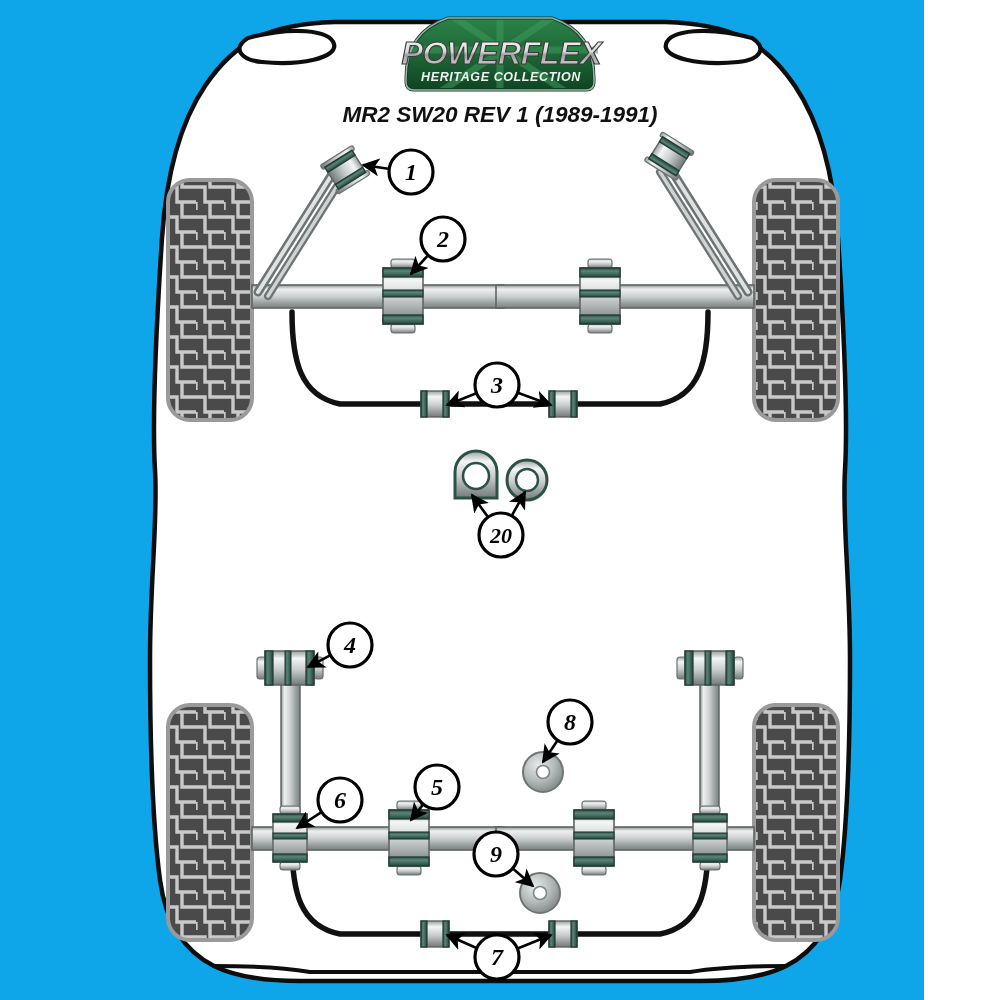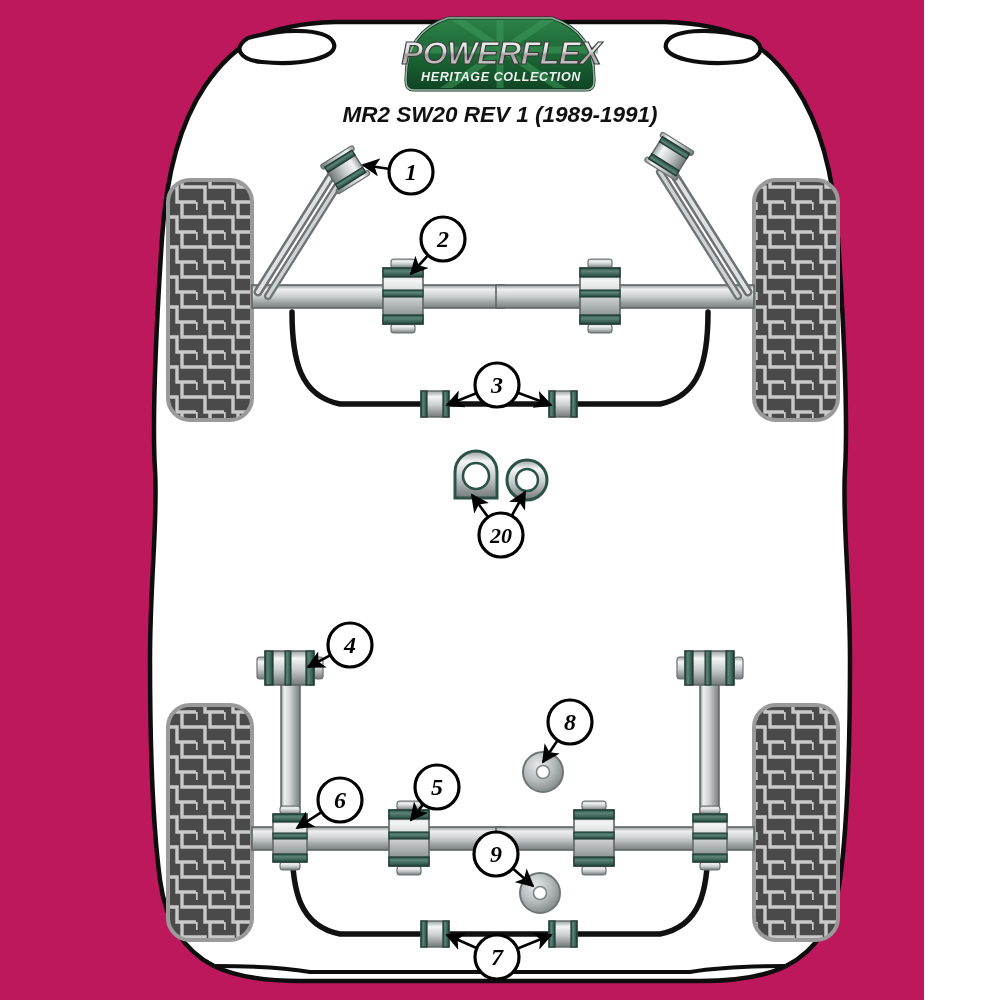--- a/index.html
+++ b/index.html
@@ -1,17 +1,17 @@
 <!DOCTYPE html>
 <html><head>
 <meta charset="utf-8">
 <style>
   html,body{margin:0;padding:0;background:#ffffff;}
   body{width:1000px;height:1000px;overflow:hidden;font-family:"Liberation Sans",sans-serif;}
-  #stage{position:relative;width:924px;height:1000px;background:#be185d;}
+  #stage{position:relative;width:924px;height:1000px;background:#0ea5e9;}
   #diagram{position:absolute;left:0;top:0;}
 </style>
 </head>
 <body>
 
 <div id="stage">
 
 <svg id="diagram" width="1000" height="1000" viewBox="0 0 1000 1000">
   <defs>
 

